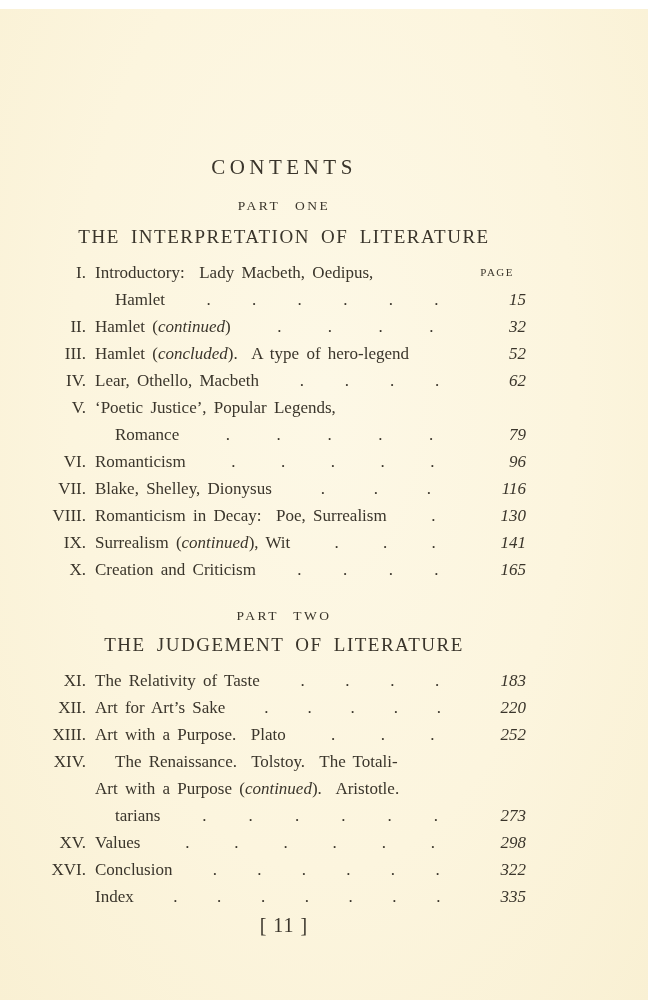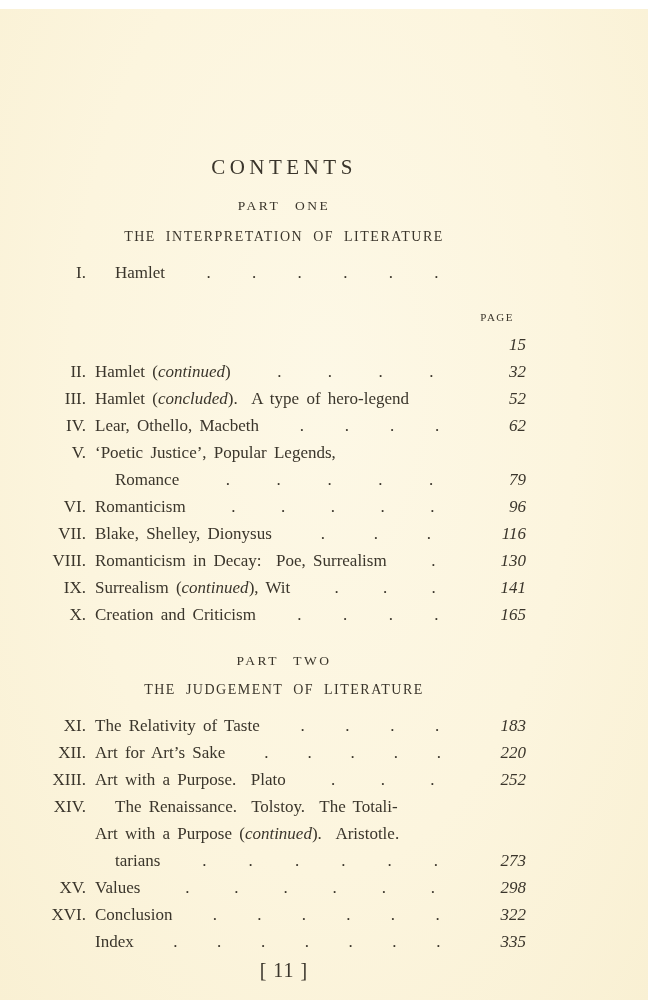--- a/index.html
+++ b/index.html
@@ -17,42 +17,42 @@
   }
   .book-title{
     font-size:21px;line-height:24px;letter-spacing:4.5px;
     text-align:center;font-weight:400;margin:0 0 20px 0;
   }
   .part-label{
     font-size:13.5px;line-height:14px;letter-spacing:2.5px;word-spacing:9px;
     text-align:center;font-weight:400;margin:0 0 15px 0;
   }
   .section-heading{
-    font-size:14px;line-height:17px;letter-spacing:1.5px;word-spacing:5px;
+    font-size:19px;line-height:17px;letter-spacing:1.5px;word-spacing:5px;
     text-align:center;font-weight:400;margin:0 0 14px 0;
   }
   .part-two{margin-top:26px;}
   .part-two .part-label{margin-bottom:13px;}
   .part-two .section-heading{}
   .entries{font-size:17px;line-height:27px;word-spacing:3px;}
   .entry{display:flex;align-items:flex-start;}
   .num{flex:none;width:50px;text-align:right;white-space:pre;}
   .mid{flex:1;margin-left:9px;min-width:0;}
   .line{white-space:pre;}
   .line.cont{padding-left:20px;}
   .last{display:flex;text-align:center;}
   .last .txt{white-space:pre;flex:none;}
   .dots{flex:1;display:flex;justify-content:space-evenly;overflow:hidden;}
   .dots span{flex:none;}
   .pagecol{
     flex:none;width:52px;padding-right:6px;box-sizing:border-box;
     align-self:stretch;display:flex;flex-direction:column;
     justify-content:flex-end;align-items:flex-end;
   }
-  .pagecol.with-header{justify-content:space-between;margin-top:45px;}
+  .pagecol.with-header{justify-content:space-between;}
   .page-header{
     font-size:11px;letter-spacing:1.5px;line-height:27px;margin-right:12px;
   }
   .pagenum{line-height:27px;font-style:italic;}
   .folio{
     text-align:center;font-size:20px;line-height:24px;margin-top:3px;
     white-space:pre;letter-spacing:1px;
   }
   i{font-style:italic;}
 </style>
@@ -64,20 +64,21 @@
 
     <h1 class="book-title">CONTENTS</h1>
 
     <div class="part">
       <h2 class="part-label">PART ONE</h2>
       <h3 class="section-heading">THE INTERPRETATION OF LITERATURE</h3>
       <div class="entries">
           <div class="entry">
             <div class="num">I.</div>
             <div class="mid">
+              <div class="line">Introductory:  Lady Macbeth, Oedipus,</div>
               <div class="last line cont"><span class="txt">Hamlet</span><span class="dots"><span>.</span><span>.</span><span>.</span><span>.</span><span>.</span><span>.</span></span></div>
             </div>
             <div class="pagecol with-header">
               <div class="page-header">PAGE</div>
               <div class="pagenum">15</div>
             </div>
           </div>
           <div class="entry">
             <div class="num">II.</div>
             <div class="mid">

